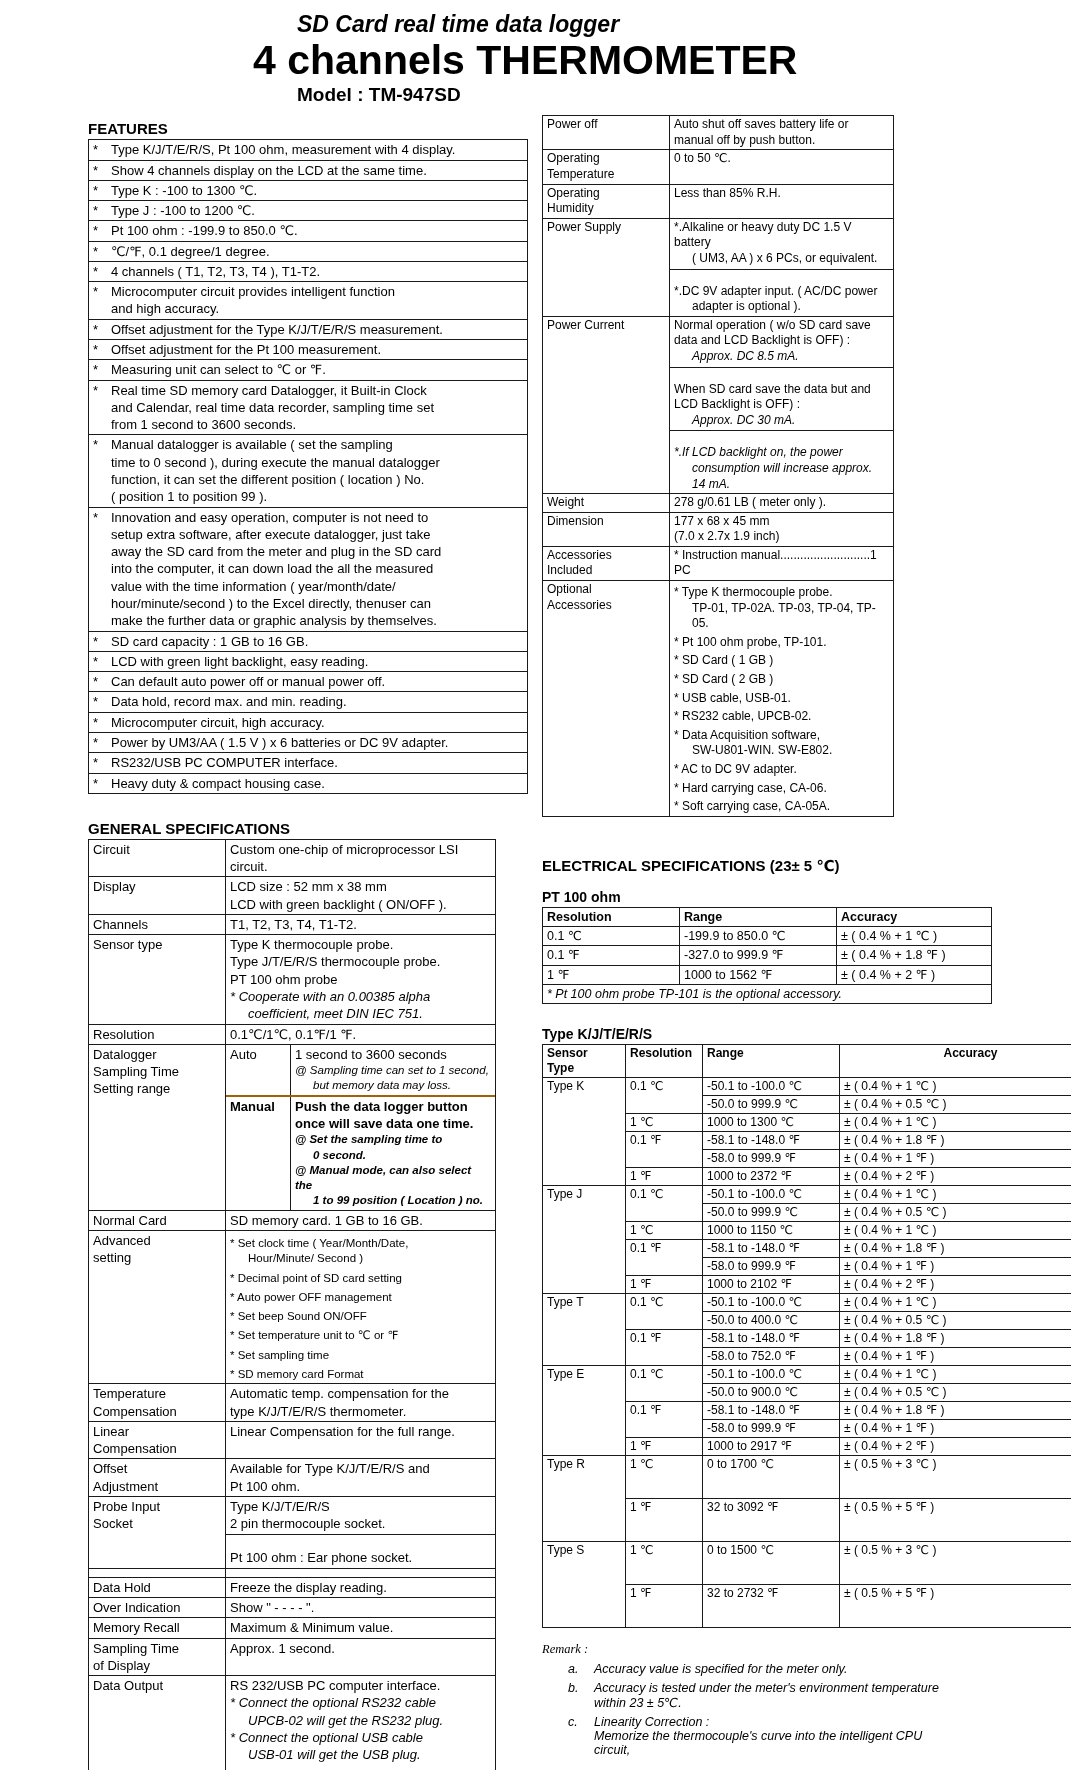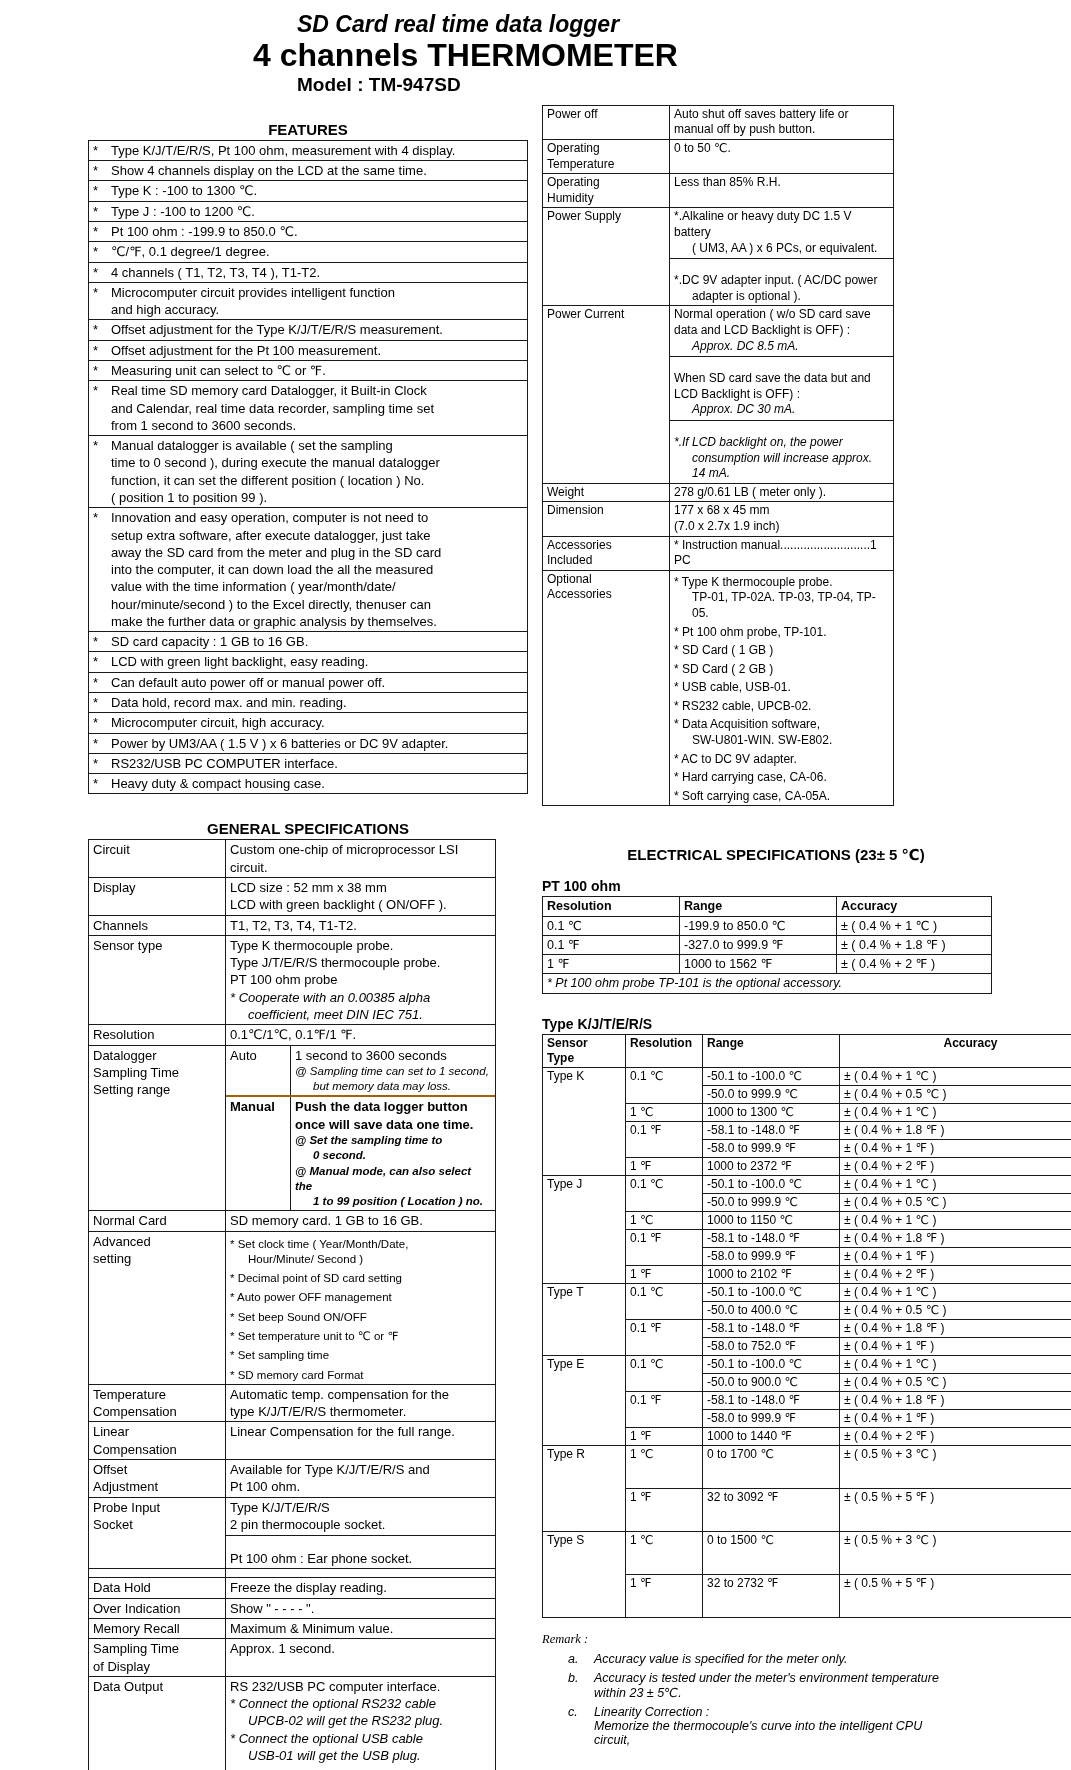--- a/index.html
+++ b/index.html
@@ -5,29 +5,29 @@
   html,body{margin:0;padding:0;}
   body{
     width:1071px;height:1770px;overflow:hidden;background:#ffffff;color:#000;
     font-family:"Liberation Sans","DejaVu Sans",sans-serif;
   }
   .page{position:relative;width:1071px;height:1770px;}
 
   
   .hdr{padding-top:12px;margin-left:253px;}
   .hdr .sub{font-size:23px;font-weight:bold;font-style:italic;padding-left:44px;line-height:1.1;}
-  .hdr .ttl{font-size:32px;font-weight:bold;line-height:1.15;}
+  .hdr .ttl{font-size:41px;font-weight:bold;line-height:1.15;}
   .hdr .mdl{font-size:19px;font-weight:bold;padding-left:44px;line-height:1.2;}
 
   
   .cols{display:flex;align-items:flex-start;padding-left:88px;margin-top:8px;}
   .col-l{width:440px;flex:none;}
   .col-r{width:468px;flex:none;margin-left:14px;}
 
-  h3.sec{font-size:15px;font-weight:bold;margin:16px 0 2px 0;text-align:center;}
+  h3.sec{font-size:15px;font-weight:bold;margin:5px 0 2px 0;}
   h4.sub{font-size:14px;font-weight:bold;margin:14px 0 2px 0;}
 
   table{border-collapse:collapse;}
   td{vertical-align:top;padding:1px 4px;font-size:13px;line-height:1.33;color:#000;}
   .pre{white-space:pre-line;}
   .it{font-style:italic;}
   .ind{padding-left:18px;}
   .sm{font-size:11.5px;}
 
   
@@ -584,21 +584,21 @@
             <td rowspan="2">0.1 ℉</td>
             <td>-58.1 to -148.0 ℉</td>
             <td>±  ( 0.4 % + 1.8 ℉ )</td>
           </tr>
           <tr>
             <td>-58.0 to 999.9 ℉</td>
             <td>±  ( 0.4 % + 1 ℉ )</td>
           </tr>
           <tr>
             <td>1 ℉</td>
-            <td>1000 to 1440 ℉</td>
+            <td>1000 to 2917 ℉</td>
             <td>±  ( 0.4 % + 2 ℉ )</td>
           </tr>
 
           <tr class="tall">
             <td rowspan="2">Type R</td>
             <td>1 ℃</td>
             <td> 0 to 1700 ℃</td>
             <td>±  ( 0.5 % + 3 ℃ )</td>
           </tr>
           <tr class="tall">

